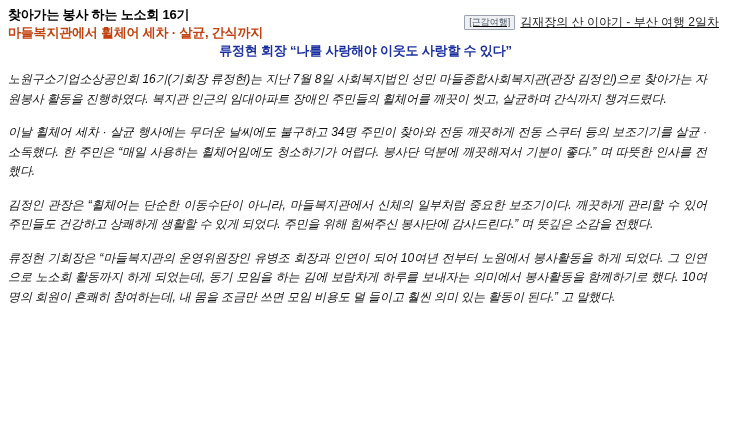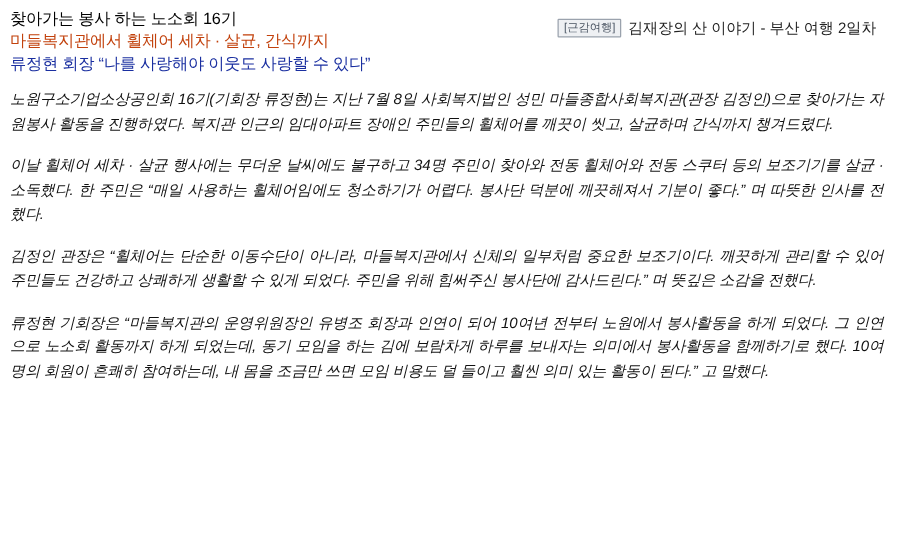--- a/index.html
+++ b/index.html
@@ -22,42 +22,44 @@
     padding: 6px 10px 0 6px;
   }
 
   
   .header-row {
     position: relative;
     min-height: 18px;
   }
   .headline {
     font-size: 13px;
-    font-weight: normal;
+    font-weight: bold;
     color: #000000;
     line-height: 18px;
     letter-spacing: -0.2px;
     margin: 0;
     padding-left: 2px;
   }
   .headline.sub {
     color: #c2410c;
   }
   .headline.quote {
     color: #1a2fa0;
+    text-align: center;
   }
 
   
   .byline-block {
     position: absolute;
     top: 8px;
-    right: 22px;
+    right: 4px;
     display: flex;
     align-items: center;
     gap: 5px;
+    text-decoration: underline;
   }
   .brand-chip {
     display: inline-flex;
     align-items: center;
     justify-content: center;
     border: 1px solid #9aa2ad;
     background: #eef0f3;
     color: #4a5462;
     font-size: 9px;
     line-height: 11px;
@@ -104,18 +106,18 @@
     <h3 class="headline quote">류정현 회장  “나를 사랑해야 이웃도 사랑할 수 있다”</h3>
 
     <div class="byline-block">
       <span class="brand-chip">[근감여행]</span>
       <span class="byline-text">김재장의 산 이야기 - 부산 여행 2일차</span>
     </div>
   </div>
 
   <div class="body-copy">
     <p class="para">노원구소기업소상공인회 16기(기회장 류정현)는 지난 7월 8일 사회복지법인 성민 마들종합사회복지관(관장 김정인)으로 찾아가는 자원봉사 활동을 진행하였다. 복지관 인근의 임대아파트 장애인 주민들의 휠체어를 깨끗이 씻고, 살균하며 간식까지 챙겨드렸다.</p>
-    <p class="para">이날 휠체어 세차 · 살균 행사에는 무더운 날씨에도 불구하고 34명 주민이 찾아와 전동 휠체어와 전동 스쿠터 등의 보조기기를 살균 · 소독했다. 한 주민은 “매일 사용하는 휠체어임에도 청소하기가 어렵다. 봉사단 덕분에 깨끗해져서 기분이 좋다.” 며 따뜻한 인사를 전했다.</p>
+    <p class="para">이날 휠체어 세차 · 살균 행사에는 무더운 날씨에도 불구하고 34명 주민이 찾아와 전동 깨끗하게 전동 스쿠터 등의 보조기기를 살균 · 소독했다. 한 주민은 “매일 사용하는 휠체어임에도 청소하기가 어렵다. 봉사단 덕분에 깨끗해져서 기분이 좋다.” 며 따뜻한 인사를 전했다.</p>
     <p class="para">김정인 관장은 “휠체어는 단순한 이동수단이 아니라, 마들복지관에서 신체의 일부처럼 중요한 보조기이다. 깨끗하게 관리할 수 있어 주민들도 건강하고 상쾌하게 생활할 수 있게 되었다. 주민을 위해 힘써주신 봉사단에 감사드린다.” 며 뜻깊은 소감을 전했다.</p>
     <p class="para">류정현 기회장은 “마들복지관의 운영위원장인 유병조 회장과 인연이 되어 10여년 전부터 노원에서 봉사활동을 하게 되었다. 그 인연으로 노소회 활동까지 하게 되었는데, 동기 모임을 하는 김에 보람차게 하루를 보내자는 의미에서 봉사활동을 함께하기로 했다. 10여명의 회원이 흔쾌히 참여하는데, 내 몸을 조금만 쓰면 모임 비용도 덜 들이고 훨씬 의미 있는 활동이 된다.” 고 말했다.</p>
   </div>
 
 </div>
 
 </body></html>

